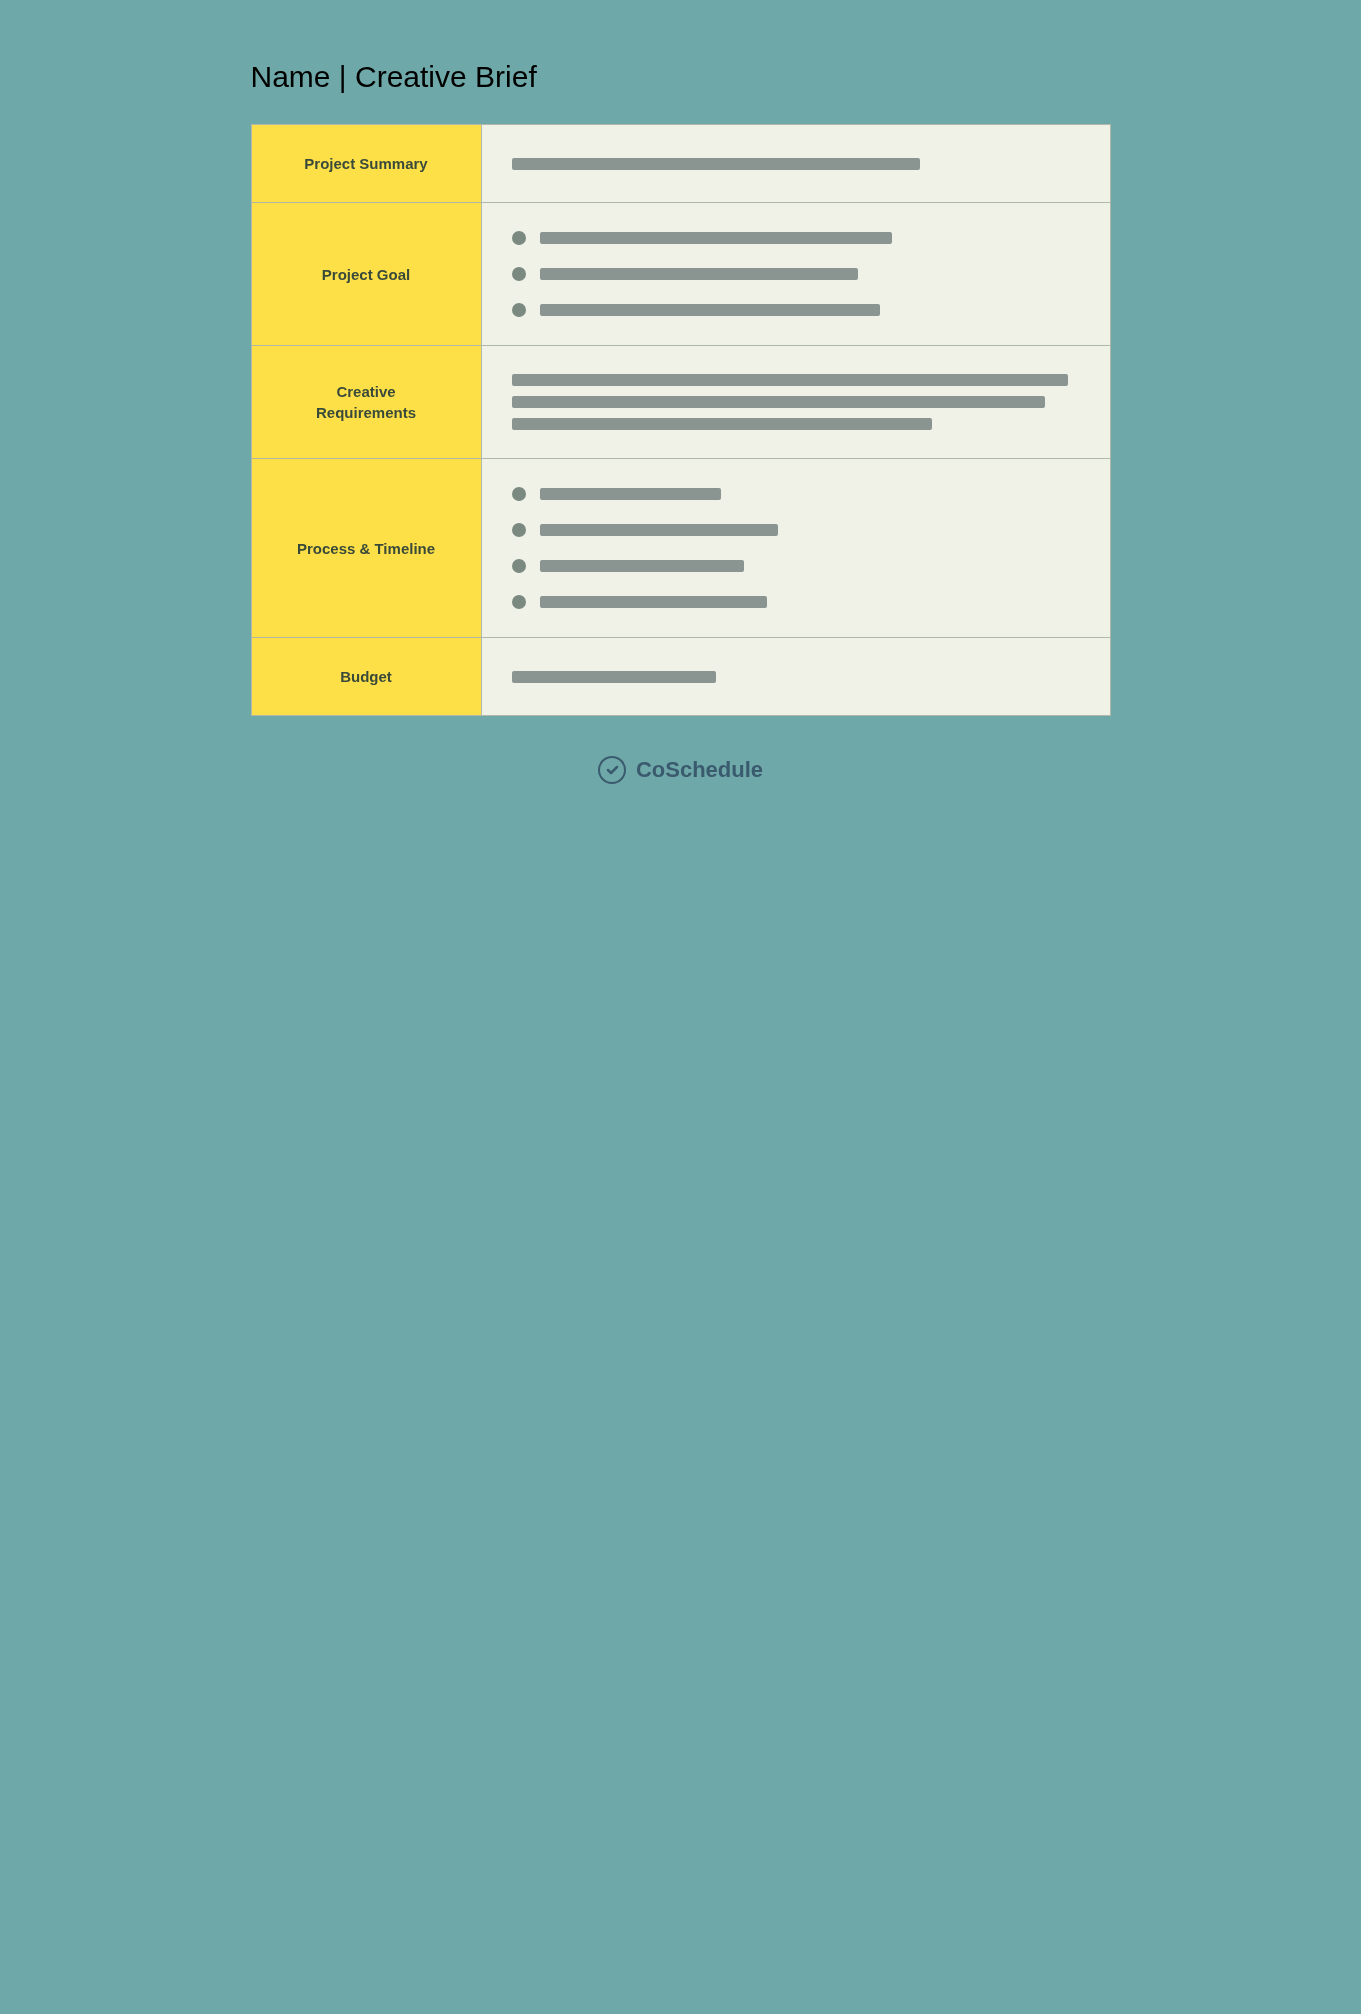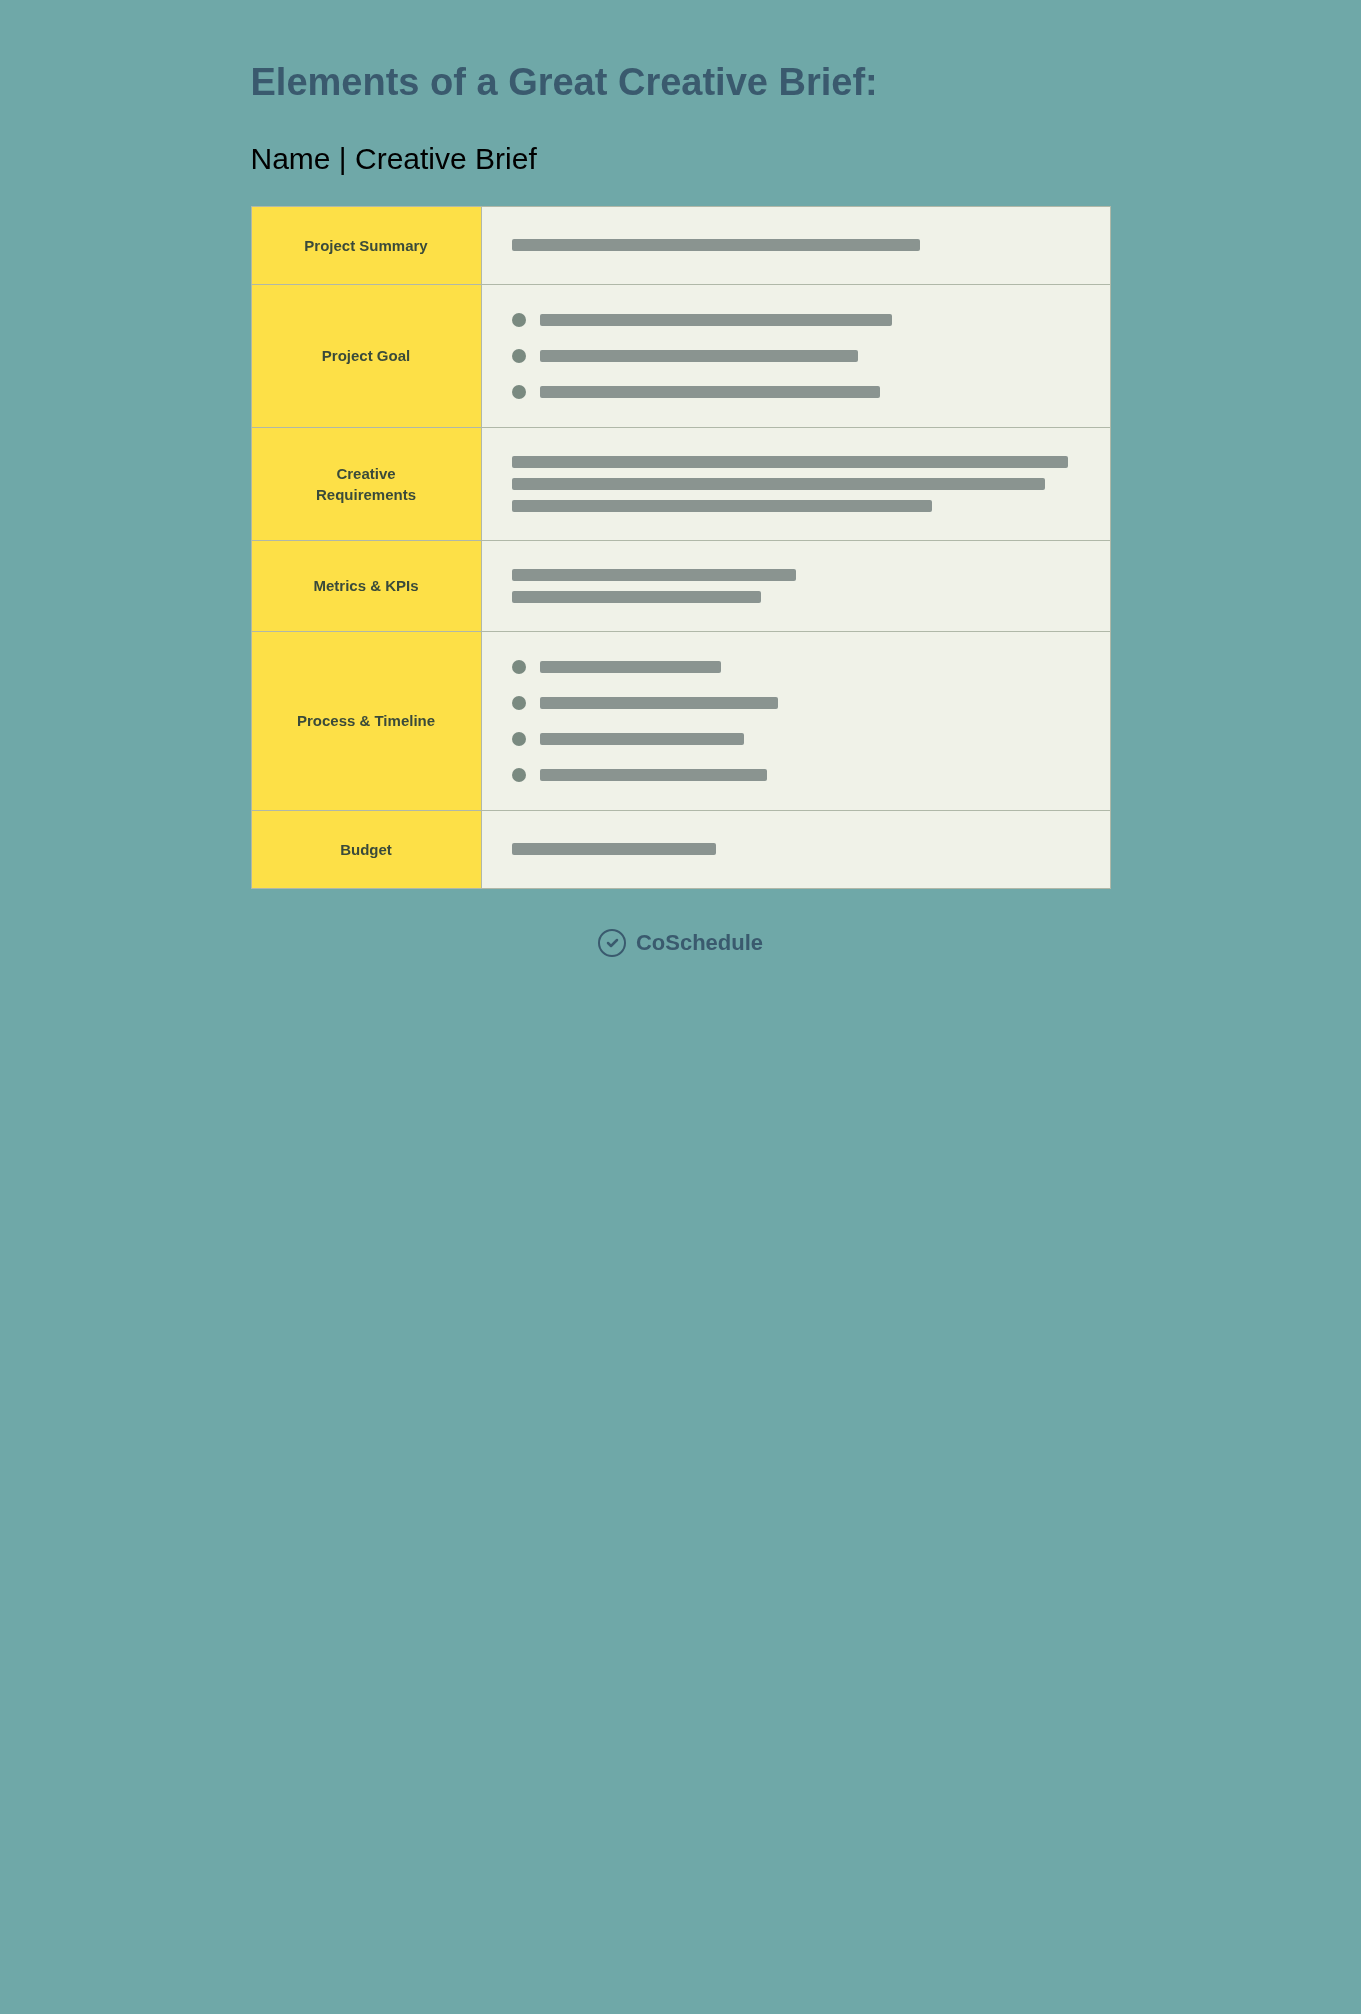--- a/index.html
+++ b/index.html
@@ -125,21 +125,20 @@
       font-size: 22px;
       font-weight: 700;
       font-family: Arial, sans-serif;
       text-align: right;
     }
   </style>
 </head>
 <body>
 
 <div class="page-container">
-  <h1 class="main-title">Elements of a Great Creative Brief:</h1>
   <h2 class="subtitle">Name | Creative Brief</h2>
 
   <table class="brief-table">
     <tbody id="table-body">
         <tr>
           <td class="label-cell"><span>Project Summary</span></td>
           <td class="content-cell">
             <div class="bar" style="width: 72%;"></div>
           </td>
         </tr>
@@ -159,27 +158,20 @@
               <div class="bullet-bar" style="width: 60%;"></div>
             </div>
           </td>
         </tr>
         <tr>
           <td class="label-cell"><span>Creative<br>Requirements</span></td>
           <td class="content-cell">
             <div class="bar" style="width: 98%;"></div>
             <div class="bar" style="width: 94%;"></div>
             <div class="bar" style="width: 74%;"></div>
-          </td>
-        </tr>
-        <tr>
-          <td class="label-cell"><span>Metrics &amp; KPIs</span></td>
-          <td class="content-cell">
-            <div class="bar" style="width: 50%;"></div>
-            <div class="bar" style="width: 44%;"></div>
           </td>
         </tr>
         <tr>
           <td class="label-cell"><span>Process &amp; Timeline</span></td>
           <td class="content-cell">
             <div class="bullet-item">
               <div class="bullet-dot"></div>
               <div class="bullet-bar" style="width: 32%;"></div>
             </div>
             <div class="bullet-item">

